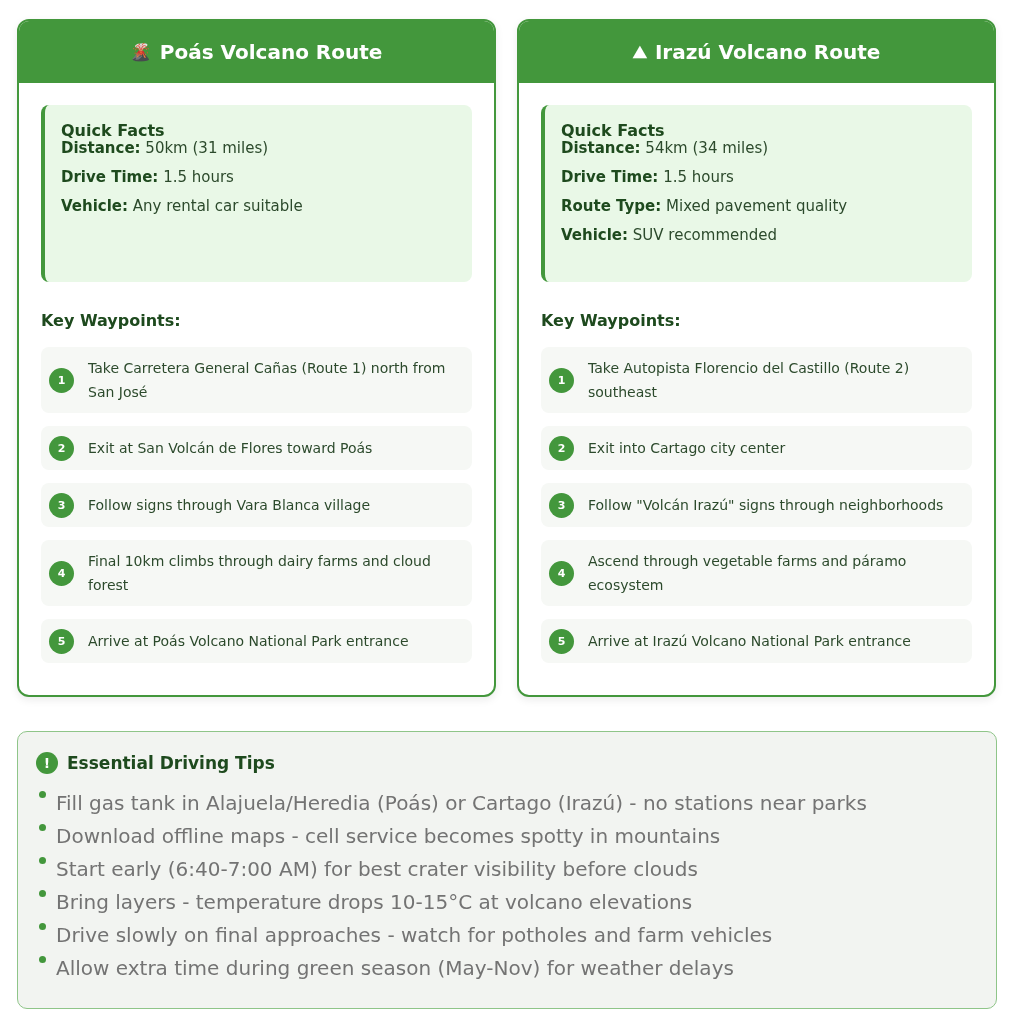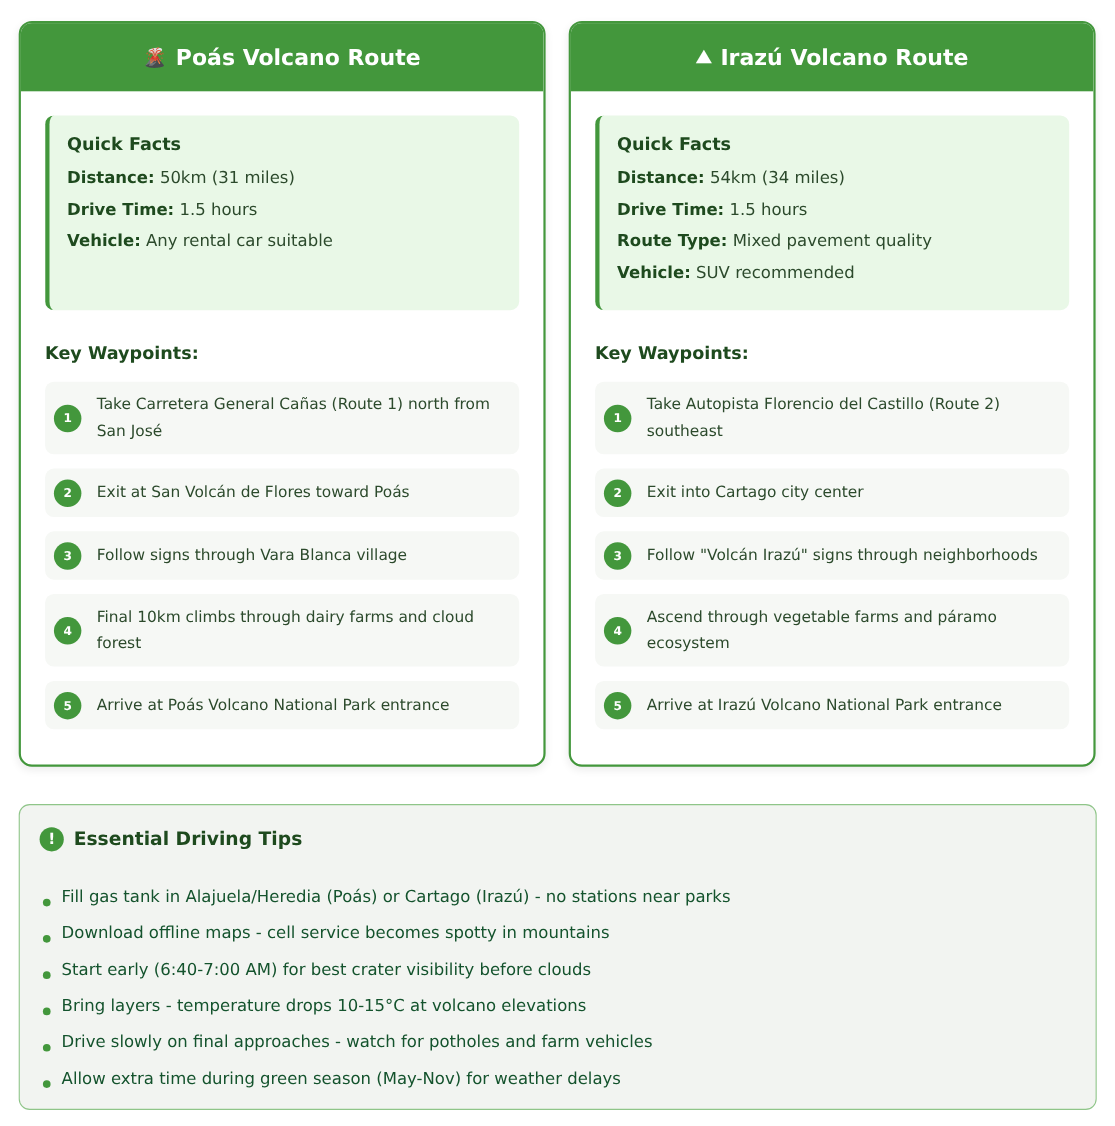--- a/index.html
+++ b/index.html
@@ -18,21 +18,21 @@
       height: 62px; background: #43973c; color: #fff;
       display: flex; align-items: center; justify-content: center;
       font-size: 20px; font-weight: bold; gap: 8px;
     }
     .card-header .ico { font-size: 17px; }
     .facts {
       position: absolute; left: 22px; top: 84px; width: 431px; height: 177px;
       background: #e9f8e7; border-left: 4px solid #43973c; border-radius: 8px;
       padding: 16px 0 0 16px;
     }
-    .facts h3 { font-size: 16px; font-weight: bold; color: #1e4a1e; margin-bottom: 13px; }
+    .facts h3 { font-size: 16px; font-weight: bold; color: #1e4a1e; }
     .fact { font-size: 15px; color: #2c4a2c; height: 29px; line-height: 16px; }
     .fact b { color: #1e4a1e; }
     .wp-title {
       position: absolute; left: 22px; top: 290px;
       font-size: 16px; font-weight: bold; color: #1e4a1e; text-align: center;
     }
     .waypoints { position: absolute; left: 22px; top: 326px; width: 431px; }
     .wp {
       display: flex; align-items: center; background: #f6f8f5; border-radius: 8px;
       padding: 9px 8px; margin-bottom: 13px; min-height: 44px;
@@ -49,21 +49,21 @@
       position: absolute; left: 17px; top: 731px; width: 980px; height: 278px;
       background: #f2f4f1; border: 1.5px solid #8fc589; border-radius: 10px;
       padding: 20px 0 0 18px;
     }
     .tips-header { display: flex; align-items: center; gap: 9px; margin-bottom: 17px; }
     .tips-header .warn {
       width: 22px; height: 22px; border-radius: 50%; background: #43973c; color: #fff;
       font-size: 14px; font-weight: bold; display: flex; align-items: center; justify-content: center;
     }
     .tips-header h2 { font-size: 17px; font-weight: bold; color: #1e4a1e; }
-    .tip { display: flex; align-items: flex-end; height: 33px; font-size: 15px; color: #14532d; }
+    .tip { display: flex; align-items: flex-start; height: 33px; font-size: 20px; color: #737373; }
     .tip .dot { width: 7px; height: 7px; border-radius: 50%; background: #43973c; margin: 0 10px 0 3px; flex: none; }
   </style>
 </head>
 <body>
 
 <div class="routes">
 
   <div class="route-card left">
     <div class="card-header">
       <span class="ico">🌋</span>

